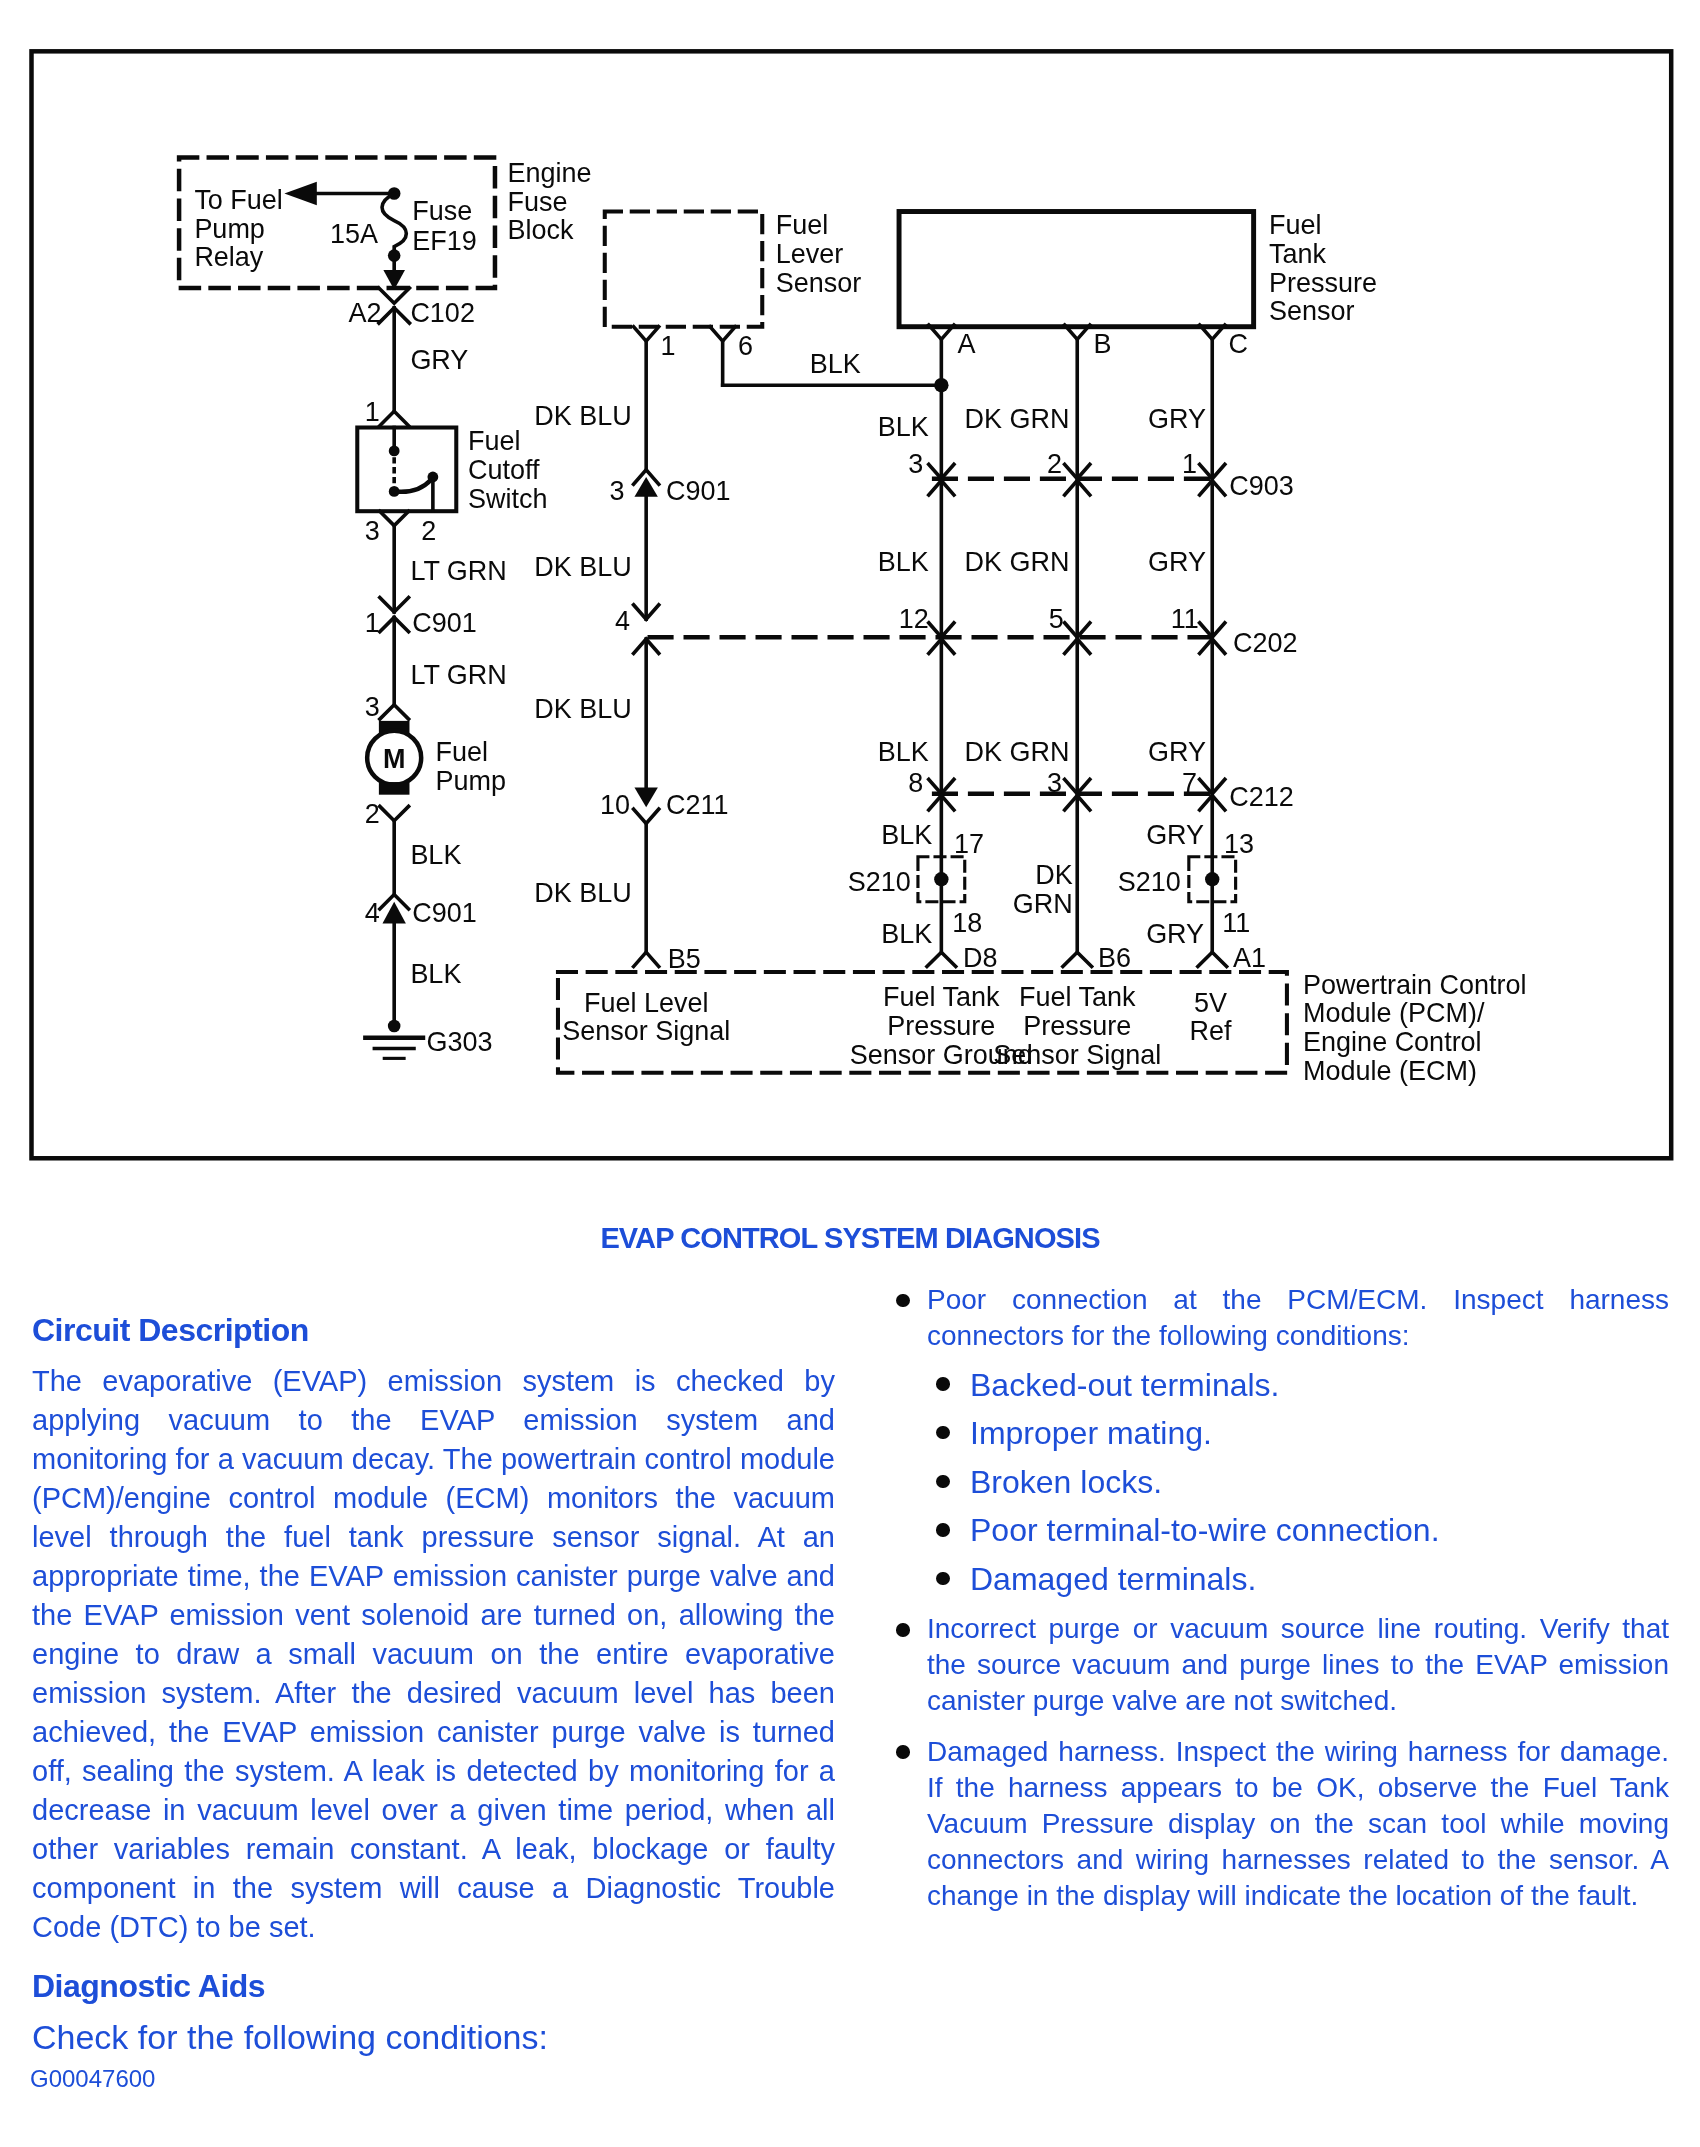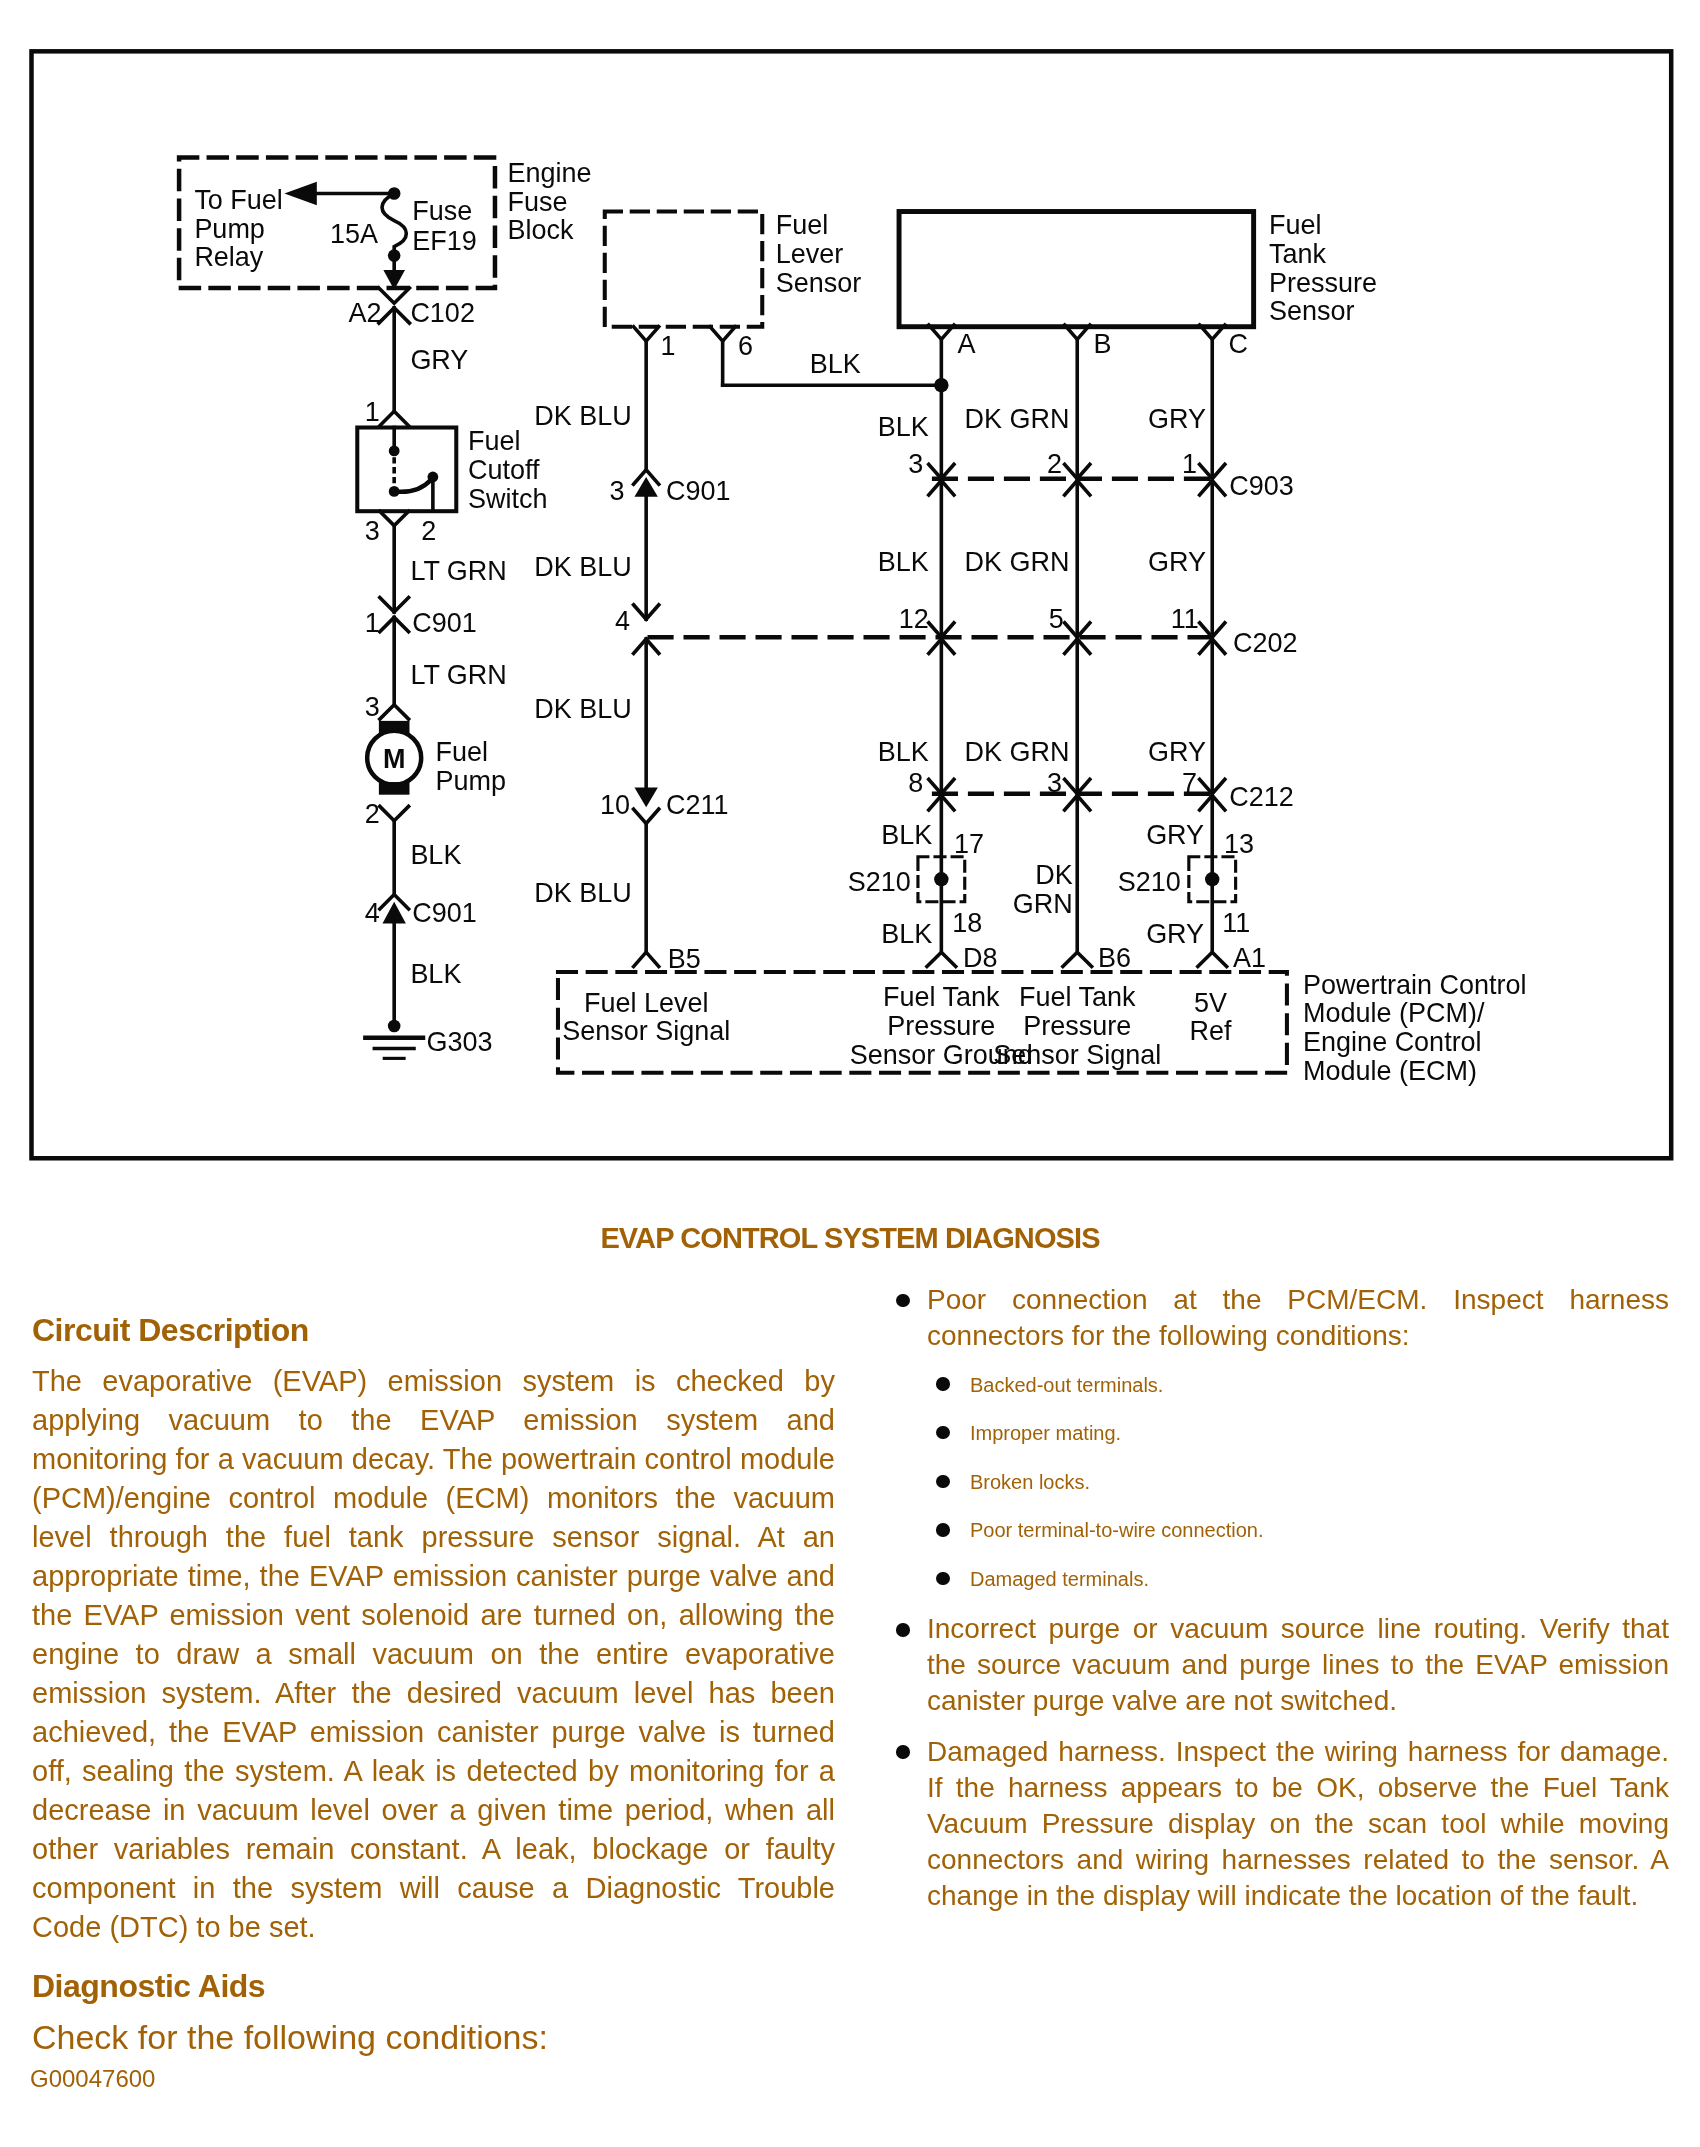--- a/index.html
+++ b/index.html
@@ -1,29 +1,29 @@
 <!DOCTYPE html>
 <html style="font-size:14.4px"><head>
 <meta charset="utf-8">
 <style>
   html,body{margin:0;padding:0;background:#ffffff;}
   .page{position:relative;width:1700px;height:2148px;background:#fff;overflow:hidden;
-        font-family:"Liberation Sans",sans-serif;color:#a16207;}
+        font-family:"Liberation Sans",sans-serif;color:#1d4ed8;}
   svg text{font-family:"Liberation Sans",sans-serif;font-size:30px;fill:#0a0a0a;}
   .title{position:absolute;left:0;top:1222px;width:1700px;text-align:center;
          font-size:29px;font-weight:bold;letter-spacing:-0.9px;}
   .col-left{position:absolute;left:32px;top:1312px;width:803px;}
   .col-left h2, .h2x{font-size:32px;font-weight:bold;margin:0 0 12.6px 0;letter-spacing:-0.5px;}
   .body-text{font-size:29px;line-height:39px;text-align:justify;margin:0;}
   .col-right{position:absolute;left:927px;top:1282px;width:742px;}
   ul.cond{list-style:none;margin:0;padding:0;}
   ul.cond > li{position:relative;margin:0 0 14.4px 0;font-size:28px;line-height:36px;text-align:justify;}
   ul.cond > li > .dot{position:absolute;left:-31px;top:11.7px;width:13.5px;height:13.5px;border-radius:50%;background:#0a0a0a;}
   ul.sub{list-style:none;margin:12.6px 0 0 0;padding:0 0 0 43px;}
-  ul.sub > li{position:relative;margin:0 0 12.6px 0;font-size:20px;line-height:36px;text-align:left;}
+  ul.sub > li{position:relative;margin:0 0 12.6px 0;font-size:32px;line-height:36px;text-align:left;}
   ul.sub > li > .dot{position:absolute;left:-34px;top:10.8px;width:13.5px;height:13.5px;border-radius:50%;background:#0a0a0a;}
   .aids{position:absolute;left:32px;top:1968px;}
   .aids p{font-size:34px;margin:12.6px 0 0 0;text-align:center;}
   .footer-code{position:absolute;left:30px;top:2065px;font-size:24px;}
 </style>
 </head>
 <body>
 
 <div class="page">
 

